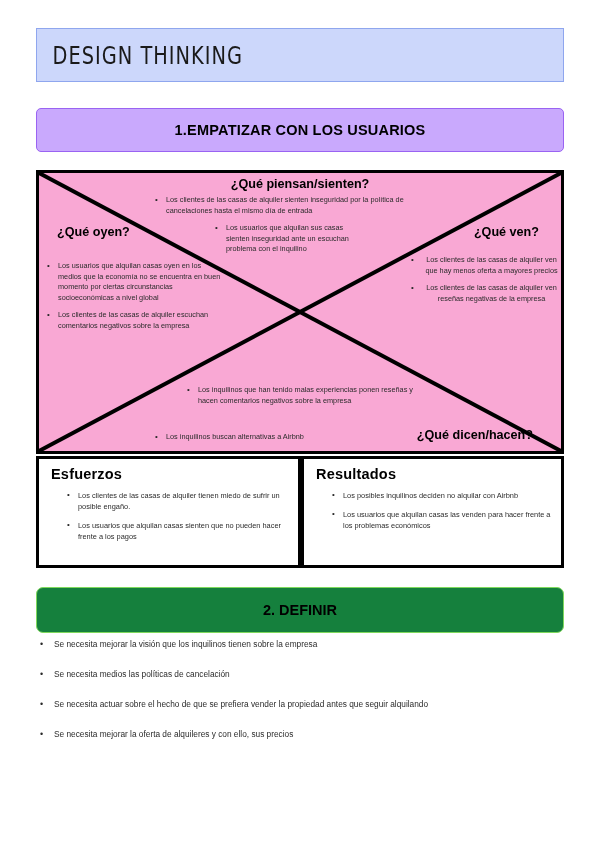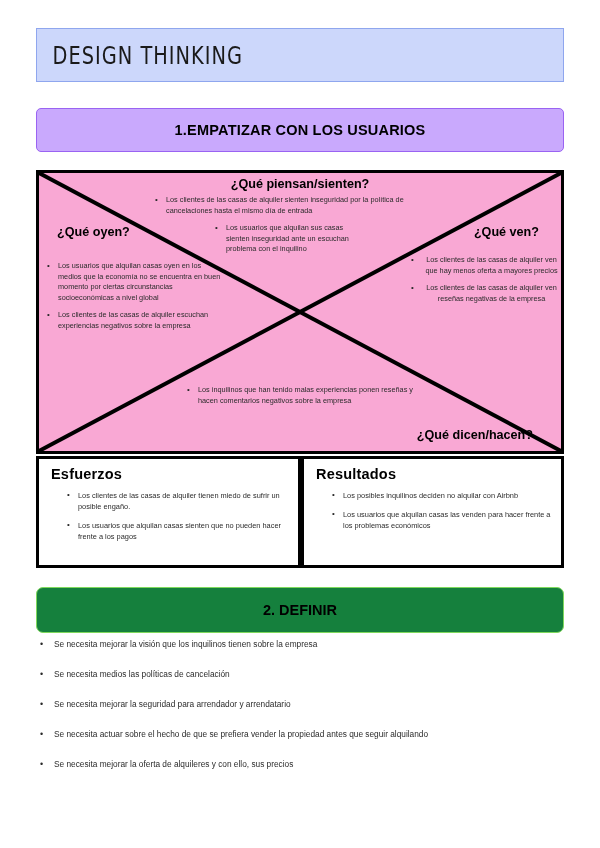--- a/index.html
+++ b/index.html
@@ -251,32 +251,35 @@
     <ul class="map-list list-think-a">
       <li>Los clientes de las casas de alquiler sienten inseguridad por la política de cancelaciones hasta el mismo día de entrada</li>
     </ul>
 
     <ul class="map-list list-think-b">
       <li>Los usuarios que alquilan sus casas sienten inseguridad ante un escuchan problema con el inquilino</li>
     </ul>
 
     <ul class="map-list list-hear">
       <li>Los usuarios que alquilan casas oyen en los medios que la economía no se encuentra en buen momento por ciertas circunstancias socioeconómicas a nivel global</li>
-      <li>Los clientes de las casas de alquiler escuchan experiencias negativos sobre la empresa</li>
+      <li>Los clientes de las casas de alquiler escuchan comentarios negativos sobre la empresa</li>
     </ul>
 
     <ul class="map-list list-see centered-li">
       <li>Los clientes de las casas de alquiler ven que hay menos oferta a mayores precios</li>
       <li>Los clientes de las casas de alquiler ven reseñas negativas de la empresa</li>
     </ul>
 
     <ul class="map-list list-do-a">
       <li>Los inquilinos que han tenido malas experiencias ponen reseñas y hacen comentarios negativos sobre la empresa</li>
     </ul>
 
+    <ul class="map-list list-do-b">
+      <li>Los inquilinos buscan alternativas a Airbnb</li>
+    </ul>
   </div>
 
   <div class="outcome-box box-esfuerzos">
     <div class="outcome-title">Esfuerzos</div>
     <ul class="outcome-list">
       <li>Los clientes de las casas de alquiler tienen miedo de sufrir un posible engaño.</li>
       <li>Los usuarios que alquilan casas sienten que no pueden hacer frente a los pagos</li>
     </ul>
   </div>
 
@@ -288,18 +291,17 @@
     </ul>
   </div>
 
   <div class="step2-banner">
     <span class="step2-text">2. DEFINIR</span>
   </div>
 
   <ul class="define-list">
     <li>Se necesita mejorar la visión que los inquilinos tienen sobre la empresa</li>
     <li>Se necesita medios las políticas de cancelación</li>
-    <li>Se necesita mejorar la seguridad para arrendador y arrendatario</li>
     <li>Se necesita actuar sobre el hecho de que se prefiera vender la propiedad antes que seguir alquilando</li>
     <li>Se necesita mejorar la oferta de alquileres y con ello, sus precios</li>
   </ul>
 
 </div>
 
 </body></html>

